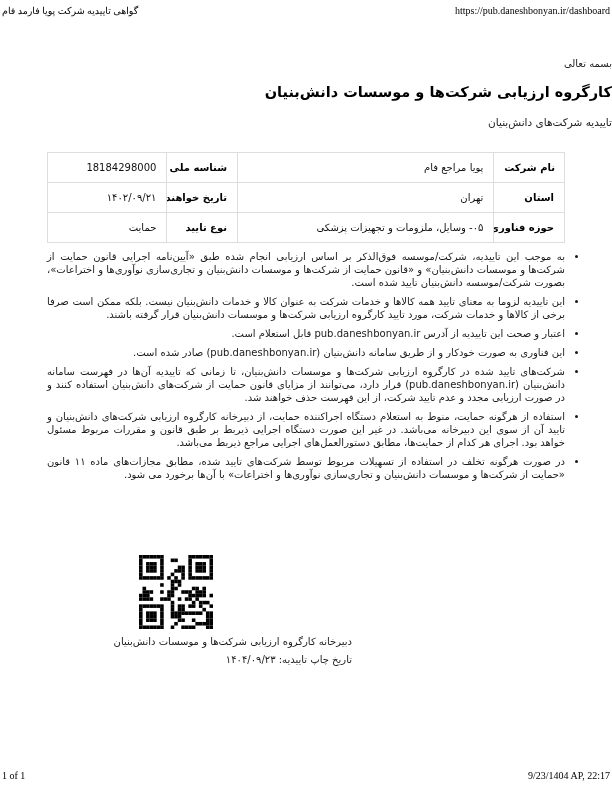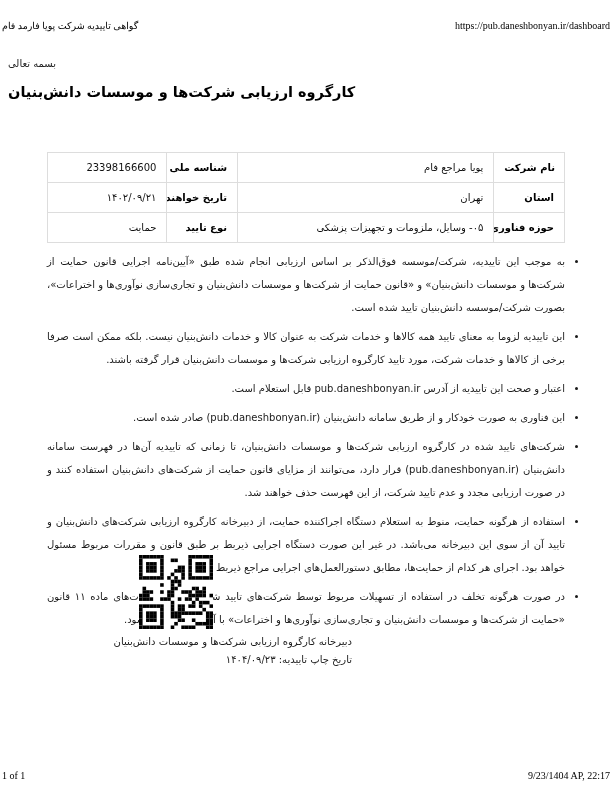--- a/index.html
+++ b/index.html
@@ -13,25 +13,25 @@
     color:#1a1a1a;
   }
   
   .print-hf{
     position:absolute;left:0;right:0;
     display:flex;justify-content:space-between;
     font-family:"Liberation Serif",serif;
     font-size:10px;color:#000;
     padding:0 2px;
   }
-  .print-header{top:20px;text-align:center;}
+  .print-header{top:5px;text-align:center;}
   .print-footer{top:770px;gap:19px;}
   .ph-title{direction:rtl;font-size:9.5px;}
   
-  .center-line{position:absolute;left:8px;right:0;text-align:left;direction:rtl;}
+  .center-line{position:absolute;left:8px;right:0;text-align:right;direction:rtl;}
   .bismillah{top:58px;font-size:10px;color:#222;}
   .main-title{top:84px;font-size:14.5px;font-weight:bold;color:#000;}
   .subtitle{top:116px;font-size:10.5px;color:#222;}
   
   .info-table{
     position:absolute;top:152px;left:47px;width:518px;
     border-collapse:collapse;direction:rtl;
     table-layout:fixed;
   }
   .info-table td,.info-table th{
@@ -47,21 +47,21 @@
   .info-table th{font-weight:bold;color:#000;}
   col.c-label1{width:68px;}
   col.c-value1{width:247px;}
   col.c-label2{width:68px;}
   col.c-value2{width:115px;}
   
   .notes{
     position:absolute;top:250px;left:47px;width:518px;
     direction:rtl;
     margin:0;padding:0 13px 0 0;
-    font-size:10px;line-height:23px;
+    font-size:10px;line-height:13px;
     text-align:justify;
     color:#1a1a1a;
     list-style:disc outside;
   }
   .notes li{margin:0 0 6px 0;}
   
   .qr-block{
     position:absolute;top:555px;left:0;width:352px;
     text-align:right;direction:rtl;
   }
@@ -74,34 +74,35 @@
 
 <div class="page">
 
   <div class="print-hf print-header">
     <span class="ph-title">گواهی تاییدیه شرکت پویا فارمد فام</span>
     <span>https://pub.daneshbonyan.ir/dashboard</span>
   </div>
 
   <div class="center-line bismillah">بسمه تعالی</div>
   <div class="center-line main-title">کارگروه ارزیابی شرکت‌ها و موسسات دانش‌بنیان</div>
+  <div class="center-line subtitle">تاییدیه شرکت‌های دانش‌بنیان</div>
 
   <table class="info-table">
     <colgroup>
       <col class="c-label1">
         <col class="c-value1">
         <col class="c-label2">
         <col class="c-value2">
     </colgroup>
     <tbody>
       <tr>
         <th>نام شرکت</th>
         <td>پویا مراجع فام</td>
         <th>شناسه ملی</th>
-        <td>23398166600</td>
+        <td>18184298000</td>
       </tr>
       <tr>
         <th>استان</th>
         <td>تهران</td>
         <th>تاریخ خواهند</th>
         <td>۱۴۰۲/۰۹/۲۱</td>
       </tr>
       <tr>
         <th>حوزه فناوری</th>
         <td>۰۵- وسایل، ملزومات و تجهیزات پزشکی</td>

